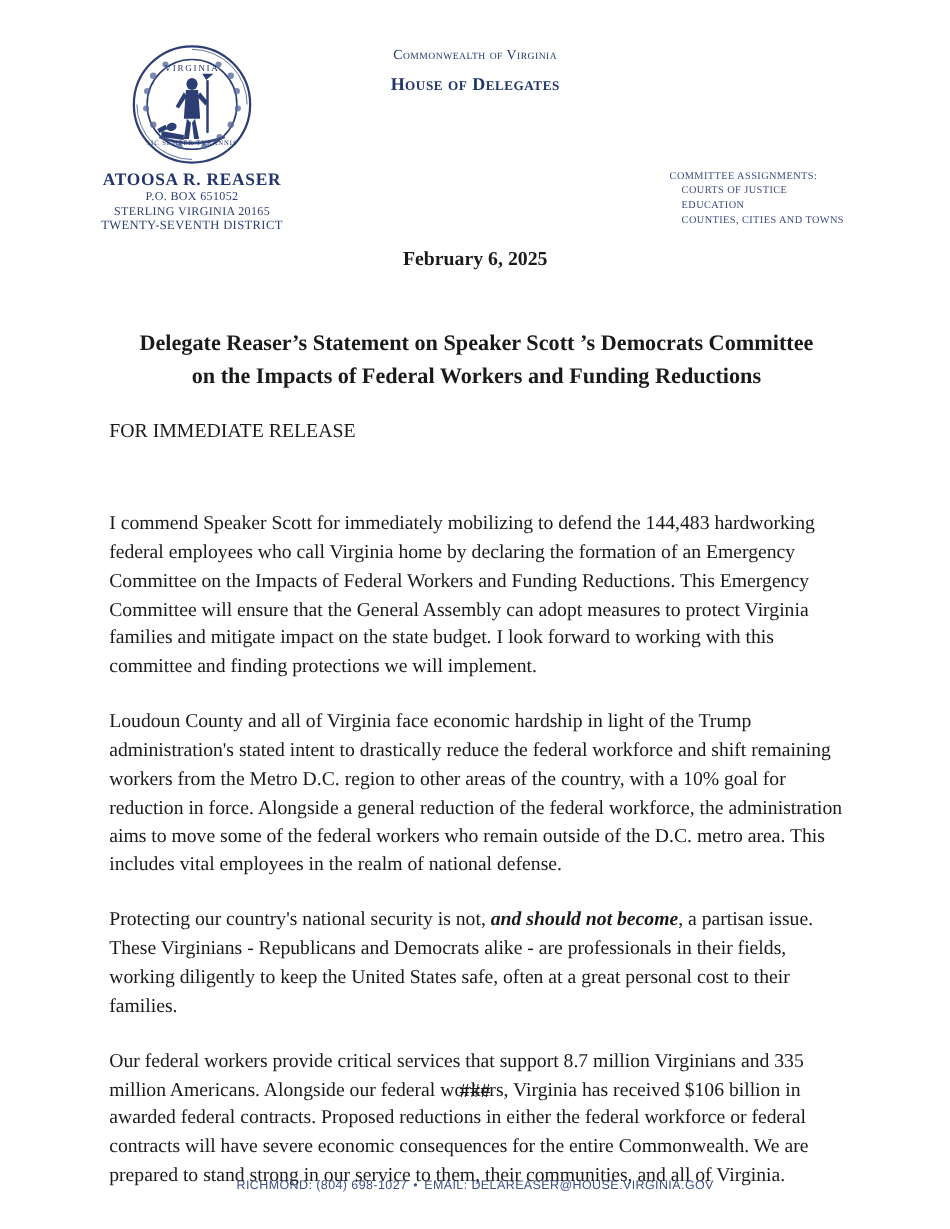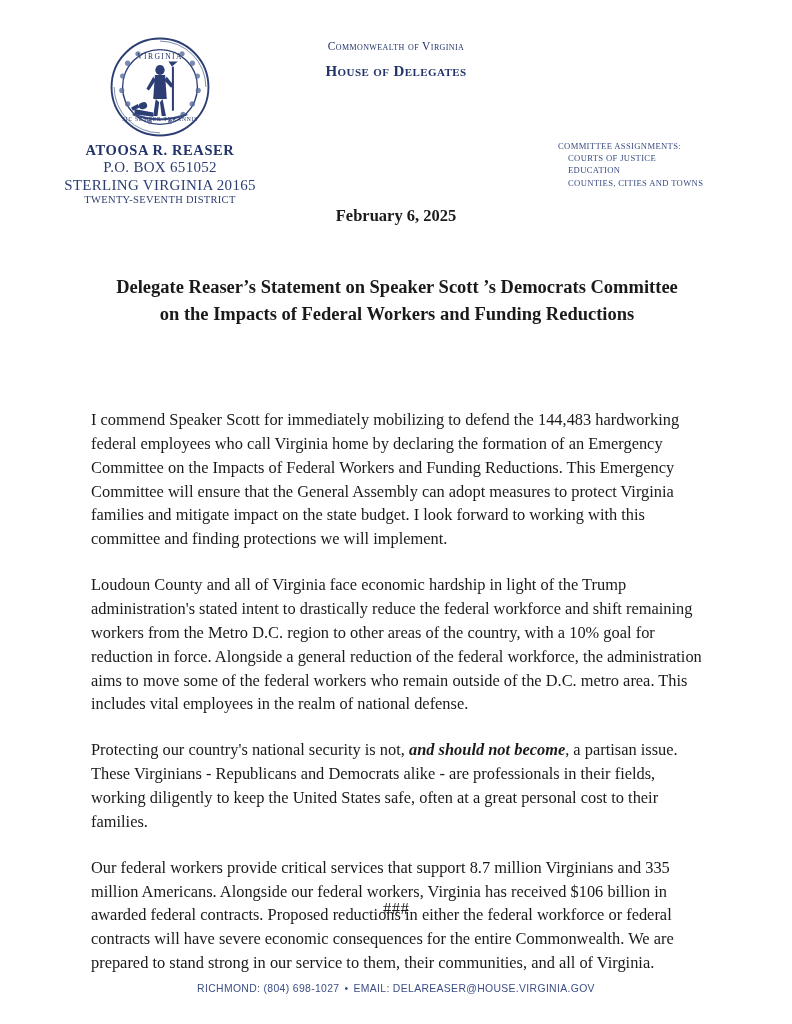--- a/index.html
+++ b/index.html
@@ -46,21 +46,21 @@
     color: #2a3c70;
     line-height: 1.18;
   }
   .rep-name {
     font-size: 14.5px;
     font-weight: bold;
     letter-spacing: 0.6px;
     color: #22346a;
   }
   .addr-line {
-    font-size: 15px;
+    font-size: 10px;
     letter-spacing: 0.3px;
     color: #2c3e73;
   }
   .district-line {
     font-size: 10.5px;
     letter-spacing: 0.3px;
     color: #2c3e73;
   }
 
   .center-head {
@@ -130,21 +130,21 @@
   }
   .release-block {
     position: absolute;
     top: 347px;
     left: 0;
     font-size: 16.5px;
     line-height: 1.42;
   }
   .paragraphs {
     position: absolute;
-    top: 408px;
+    top: 424px;
     left: 0;
     width: 611px;
   }
   .para {
     font-size: 16.4px;
     line-height: 1.455;
     margin: 0 0 22px 0;
     text-align: left;
   }
   .para em { font-style: italic; font-weight: bold; }
@@ -247,20 +247,21 @@
   <div class="content">
 
     <div class="date-line">February 6, 2025</div>
 
     <div class="doc-title">
       <div>Delegate Reaser’s Statement on Speaker Scott ’s Democrats Committee</div>
       <div>on the Impacts of Federal Workers and Funding Reductions</div>
     </div>
 
     <div class="release-block">
+      <div>FOR IMMEDIATE RELEASE</div>
     </div>
 
     <div class="paragraphs">
       <p class="para">I commend Speaker Scott for immediately mobilizing to defend the 144,483 hardworking federal employees who call Virginia home by declaring the formation of an Emergency Committee on the Impacts of Federal Workers and Funding Reductions. This Emergency Committee will ensure that the General Assembly can adopt measures to protect Virginia families and mitigate impact on the state budget. I look forward to working with this committee and finding protections we will implement.</p>
       <p class="para">Loudoun County and all of Virginia face economic hardship in light of the Trump administration's stated intent to drastically reduce the federal workforce and shift remaining workers from the Metro D.C. region to other areas of the country, with a 10% goal for reduction in force. Alongside a general reduction of the federal workforce, the administration aims to move some of the federal workers who remain outside of the D.C. metro area. This includes vital employees in the realm of national defense.</p>
       <p class="para"><span>Protecting our country's national security is not, </span><em>and should not become</em><span>, a partisan issue. These Virginians - Republicans and Democrats alike - are professionals in their fields, working diligently to keep the United States safe, often at a great personal cost to their families.</span></p>
       <p class="para">Our federal workers provide critical services that support 8.7 million Virginians and 335 million Americans. Alongside our federal workers, Virginia has received $106 billion in awarded federal contracts. Proposed reductions in either the federal workforce or federal contracts will have severe economic consequences for the entire Commonwealth. We are prepared to stand strong in our service to them, their communities, and all of Virginia.</p>
     </div>
 
     <div class="end-mark">###</div>

